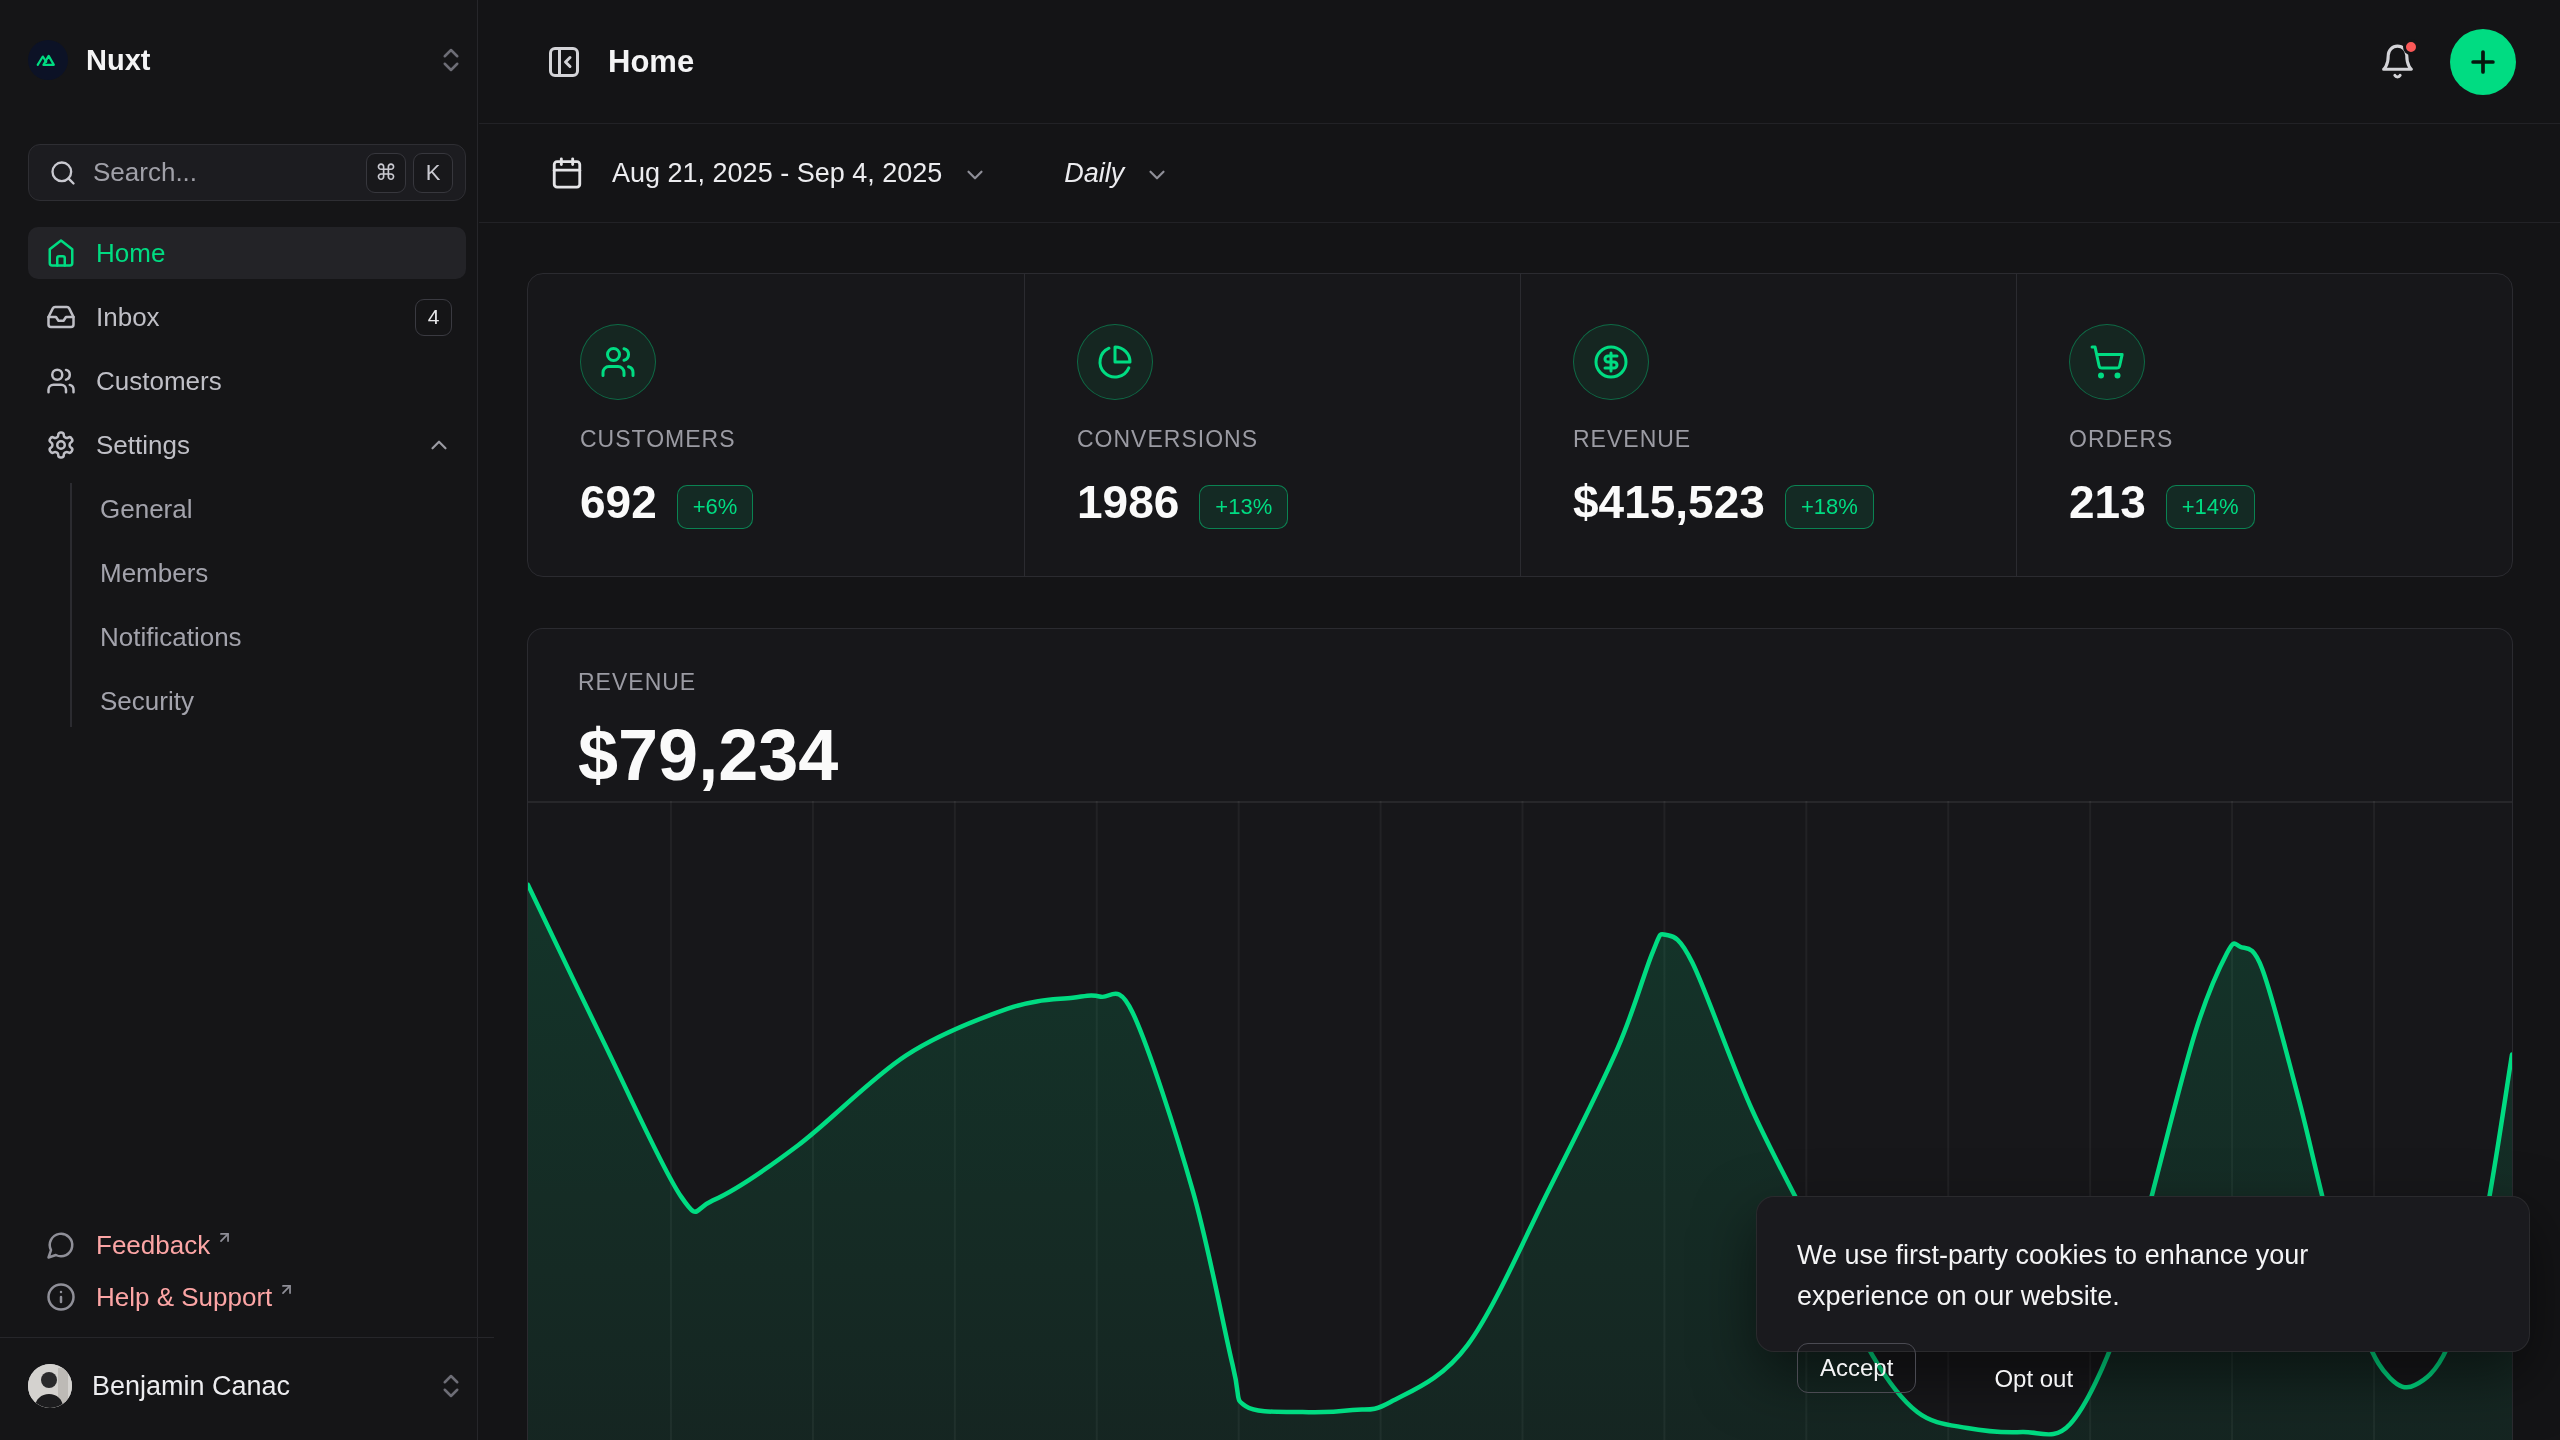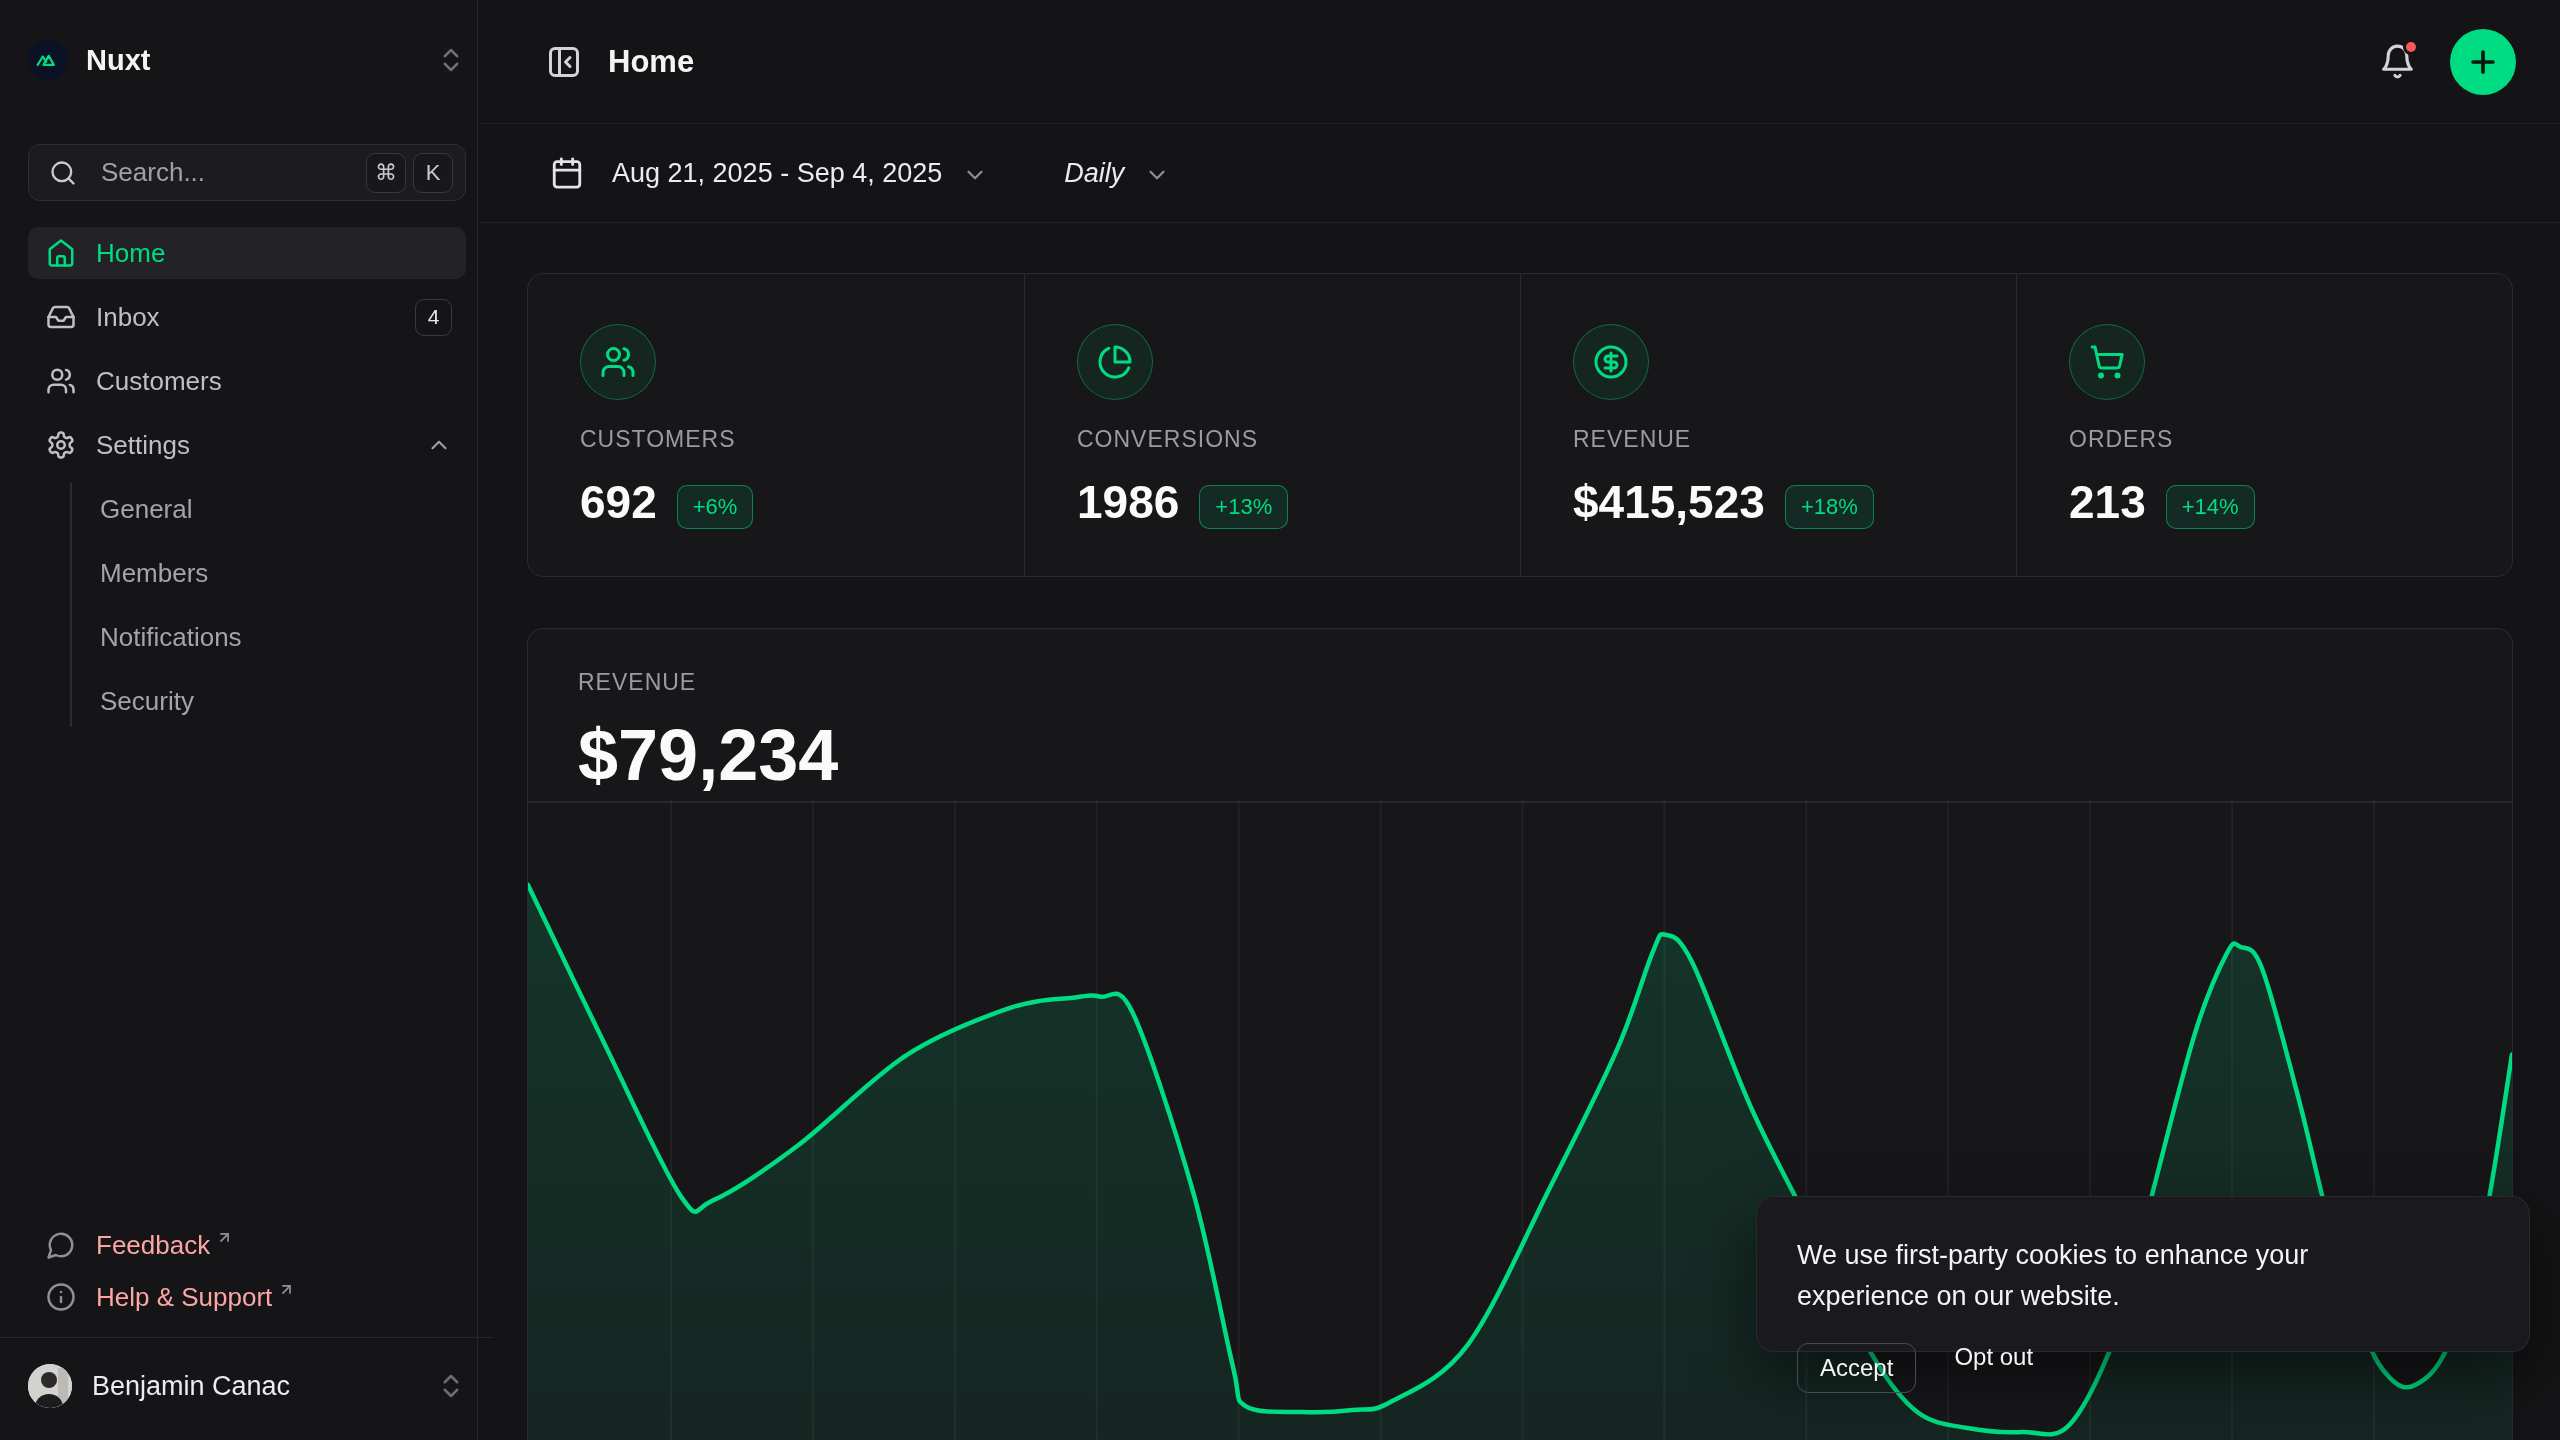--- a/index.html
+++ b/index.html
@@ -28,21 +28,21 @@
   }
   .brand-name { font-size:29px; font-weight:700; color:#f4f4f5; margin-left:18px; flex:1; }
   .updown { color:#6d6d76; }
 
   .search-box {
     margin-top:54px; height:57px; border-radius:12px;
     background:#1c1c20; border:1px solid #2e2e33;
     display:flex; align-items:center; padding:0 12px 0 20px;
     cursor:text;
   }
-  .search-box .ph { color:#a0a0a8; font-size:26px; margin-left:24px; flex:1; }
+  .search-box .ph { color:#a0a0a8; font-size:26px; margin-left:16px; flex:1; }
   .kbd {
     min-width:40px; height:40px; border:1px solid #37373d; border-radius:9px;
     background:#18181b; color:#c9c9d0; font-size:22px;
     display:flex; align-items:center; justify-content:center; padding:0 8px; margin-left:7px;
   }
 
   .nav { margin-top:26px; }
   .nav-item {
     height:52px; margin-bottom:12px; border-radius:10px;
     display:flex; align-items:center; padding:0 14px 0 18px;
@@ -138,21 +138,21 @@
   .chart-wrap svg { width:100%; height:100%; }
 
   
   .cookie {
     position:absolute; left:1756px; top:1196px; width:774px; height:156px;
     background:#1a1a1e; border:1px solid rgba(255,255,255,0.07); border-radius:18px;
     box-shadow:0 24px 60px rgba(0,0,0,0.5);
     padding:38px 40px; z-index:20;
   }
   .cookie-text { font-size:27px; line-height:41px; color:#f4f4f5; max-width:620px; }
-  .cookie-actions { margin-top:26px; display:flex; align-items:flex-start; }
+  .cookie-actions { margin-top:26px; display:flex; align-items:flex-end;gap:40px; }
   .accept-btn {
     border:1px solid #4a4a52; border-radius:11px; padding:10px 22px;
     color:#f4f4f5; font-size:24px; cursor:pointer; background:transparent;
     font-family:"Liberation Sans", sans-serif;
   }
   .optout-btn {
     margin-left:38px; color:#f4f4f5; font-size:24px; cursor:pointer; background:none; border:none;
     font-family:"Liberation Sans", sans-serif;
   }
 </style>

